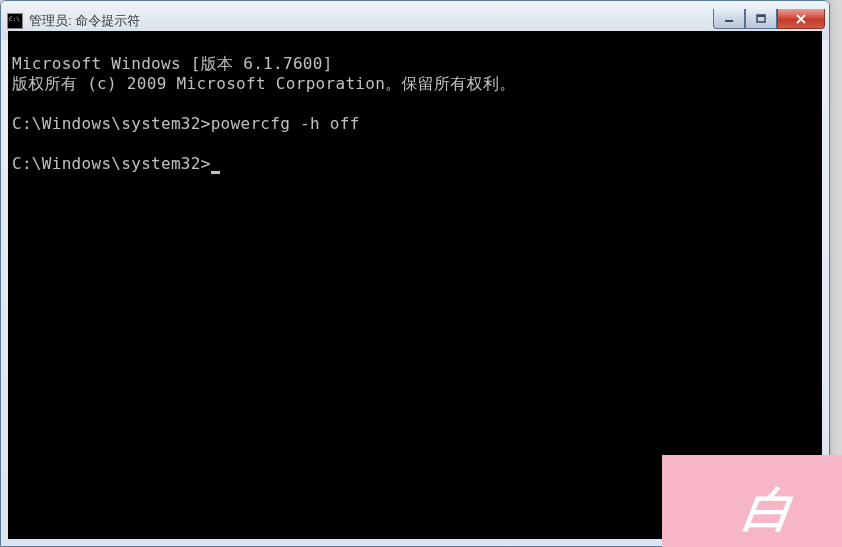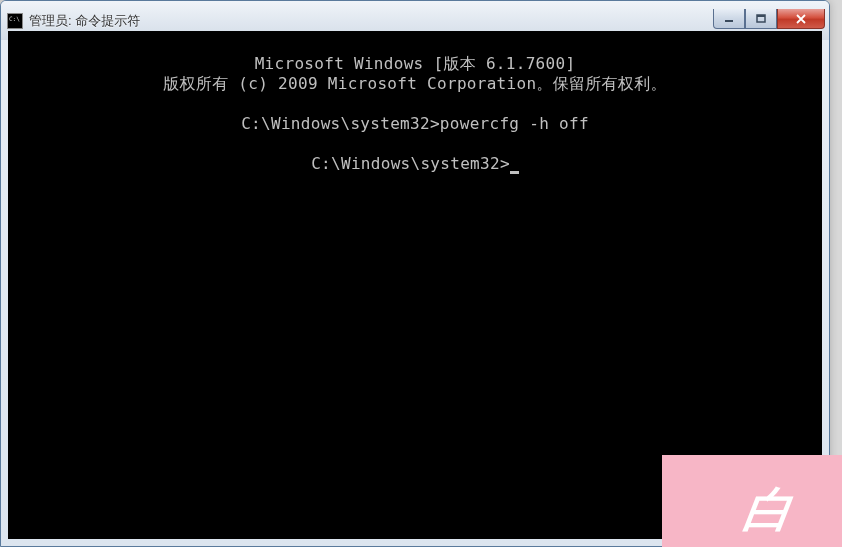--- a/index.html
+++ b/index.html
@@ -101,21 +101,20 @@
       overflow: hidden;
     }
     .terminal {
       padding: 3px 4px;
       font-family: "NSimSun", "SimSun", "Consolas", monospace;
       font-size: 16px;
       line-height: 20px;
       color: #c0c0c0;
       white-space: pre;
       letter-spacing: 0.3px;
-      text-align: center;
     }
     .cursor {
       display: inline-block;
       width: 9px;
       height: 3px;
       background: #c0c0c0;
       margin-top: 15px;
       margin-left: 0;
       vertical-align: bottom;
     }

